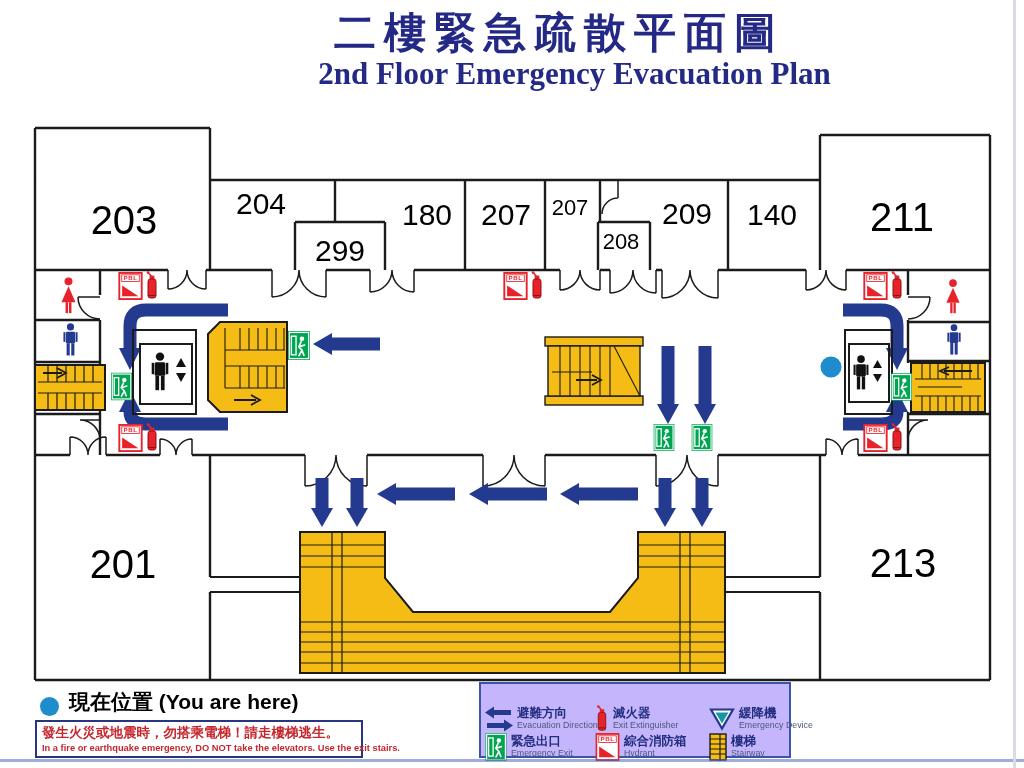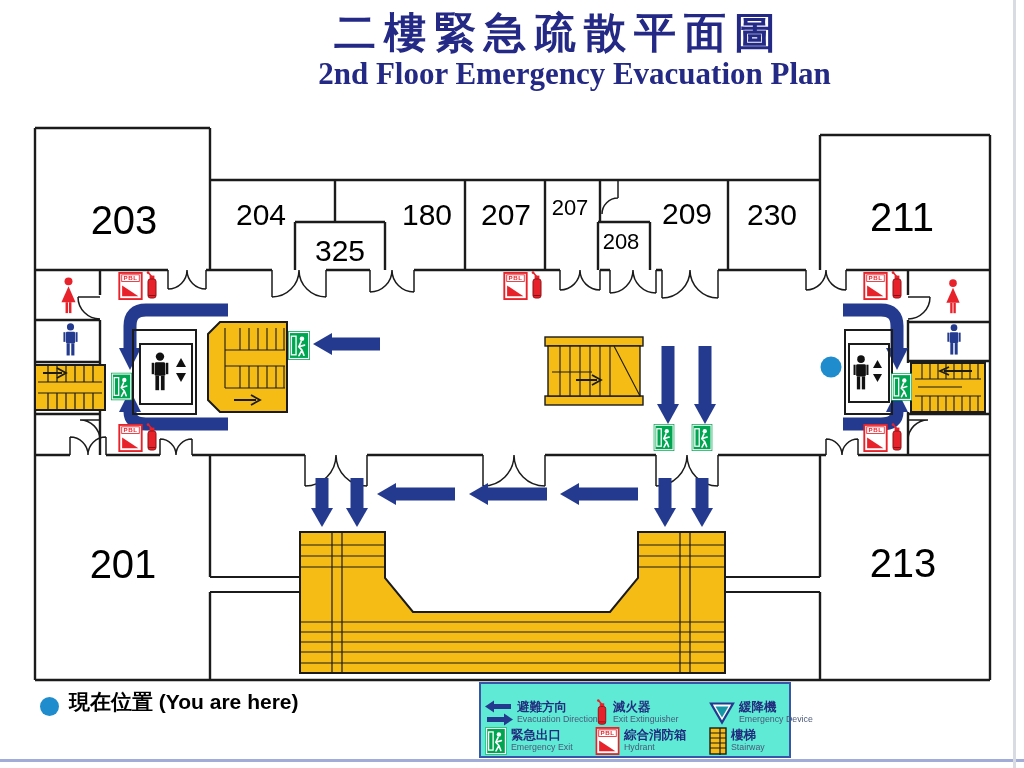--- a/index.html
+++ b/index.html
@@ -21,23 +21,23 @@
   #yah{position:absolute;left:40px;top:688px;display:flex;align-items:flex-end;gap:10px;}
   #yah .dot{width:19px;height:19px;border-radius:50%;background:#1f8dcd;}
   #yah .txt{font-size:21px;font-weight:700;color:#000;}
   
   #warn{position:absolute;left:35px;top:720px;width:328px;border:2px solid #2a3580;background:#fff;
         padding:2px 5px 3px 5px;box-sizing:border-box;}
   #warn .zh{font-family:"Liberation Serif",serif;font-weight:700;font-size:13.5px;color:#c4272e;white-space:nowrap;}
   #warn .en{font-size:9.3px;font-weight:700;color:#c4272e;white-space:nowrap;margin-top:1px;}
   
   #legend{position:absolute;left:479px;top:682px;width:312px;height:76px;border:2px solid #3a55a8;
-          background:#5eead4;box-sizing:border-box;display:grid;
+          background:#c4b5fd;box-sizing:border-box;display:grid;
           grid-template-columns:108px 112px 86px;grid-template-rows:1fr 1fr;
-          padding:15px 4px;column-gap:2px;}
+          padding:21px 4px;column-gap:2px;}
   .lg-item{display:flex;align-items:center;gap:4px;min-width:0;}
   .lg-ic{flex:0 0 auto;}
   .lg-zh{font-size:12.5px;font-weight:700;color:#222d7e;white-space:nowrap;line-height:1.1;}
   .lg-en{font-size:8.8px;color:#4b5878;white-space:nowrap;line-height:1.1;}
   
   #edge-bottom{position:absolute;left:0;top:759px;width:1024px;height:3px;background:#5468b8;opacity:.55;}
   #edge-right{position:absolute;left:1013px;top:0;width:3px;height:768px;background:#d8dce2;}
 </style>
 </head>
 <body>
@@ -244,37 +244,41 @@
       <use href="#sym-woman" width="19" height="38" x="0" y="0" transform="translate(59,277)" color="#e8222a"></use>
       <use href="#sym-man" width="17" height="34" x="0" y="0" transform="translate(62,323)" color="#233a8f"></use>
       <use href="#sym-woman" width="18" height="36" x="0" y="0" transform="translate(944,279)" color="#e8222a"></use>
       <use href="#sym-man" width="16" height="32" x="0" y="0" transform="translate(946,324)" color="#233a8f"></use>
     </g>
 
     <circle cx="831" cy="367" r="10.5" fill="#1f8dcd"></circle>
   </svg>
 
   <div class="room big" style="left:124px;top:211px">203</div>
-  <div class="room mid" style="left:261px;top:215px">204</div>
-  <div class="room mid" style="left:340px;top:251px">325</div>
+  <div class="room mid" style="left:261px;top:204px">204</div>
+  <div class="room mid" style="left:340px;top:251px">299</div>
   <div class="room mid" style="left:427px;top:215px">180</div>
   <div class="room mid" style="left:506px;top:215px">207</div>
   <div class="room sml" style="left:570px;top:208px">207</div>
   <div class="room sml" style="left:621px;top:242px">208</div>
   <div class="room mid" style="left:687px;top:214px">209</div>
-  <div class="room mid" style="left:772px;top:215px">230</div>
+  <div class="room mid" style="left:772px;top:215px">140</div>
   <div class="room big" style="left:902px;top:208px">211</div>
   <div class="room big" style="left:123px;top:555px">201</div>
   <div class="room big" style="left:903px;top:554px">213</div>
 
   <div id="yah">
     <span class="dot"></span>
     <span class="txt">現在位置 (You are here)</span>
   </div>
 
+  <div id="warn">
+    <div class="zh">發生火災或地震時，勿搭乘電梯！請走樓梯逃生。</div>
+    <div class="en">In a fire or earthquake emergency, DO NOT take the elevators. Use the exit stairs.</div>
+  </div>
 
   <div id="legend">
     <div class="lg-item">
       <svg class="lg-ic" width="28" height="26" viewBox="0 0 28 26">
         <polygon points="0,6.5 9,0.5 9,4 26,4 26,9 9,9 9,12.5" fill="#233a8f"></polygon>
         <polygon points="28,19.5 19,13.5 19,17 2,17 2,22 19,22 19,25.5" fill="#233a8f"></polygon>
       </svg>
       <div class="lg-tx">
         <div class="lg-zh">避難方向</div>
         <div class="lg-en">Evacuation Directions</div>

